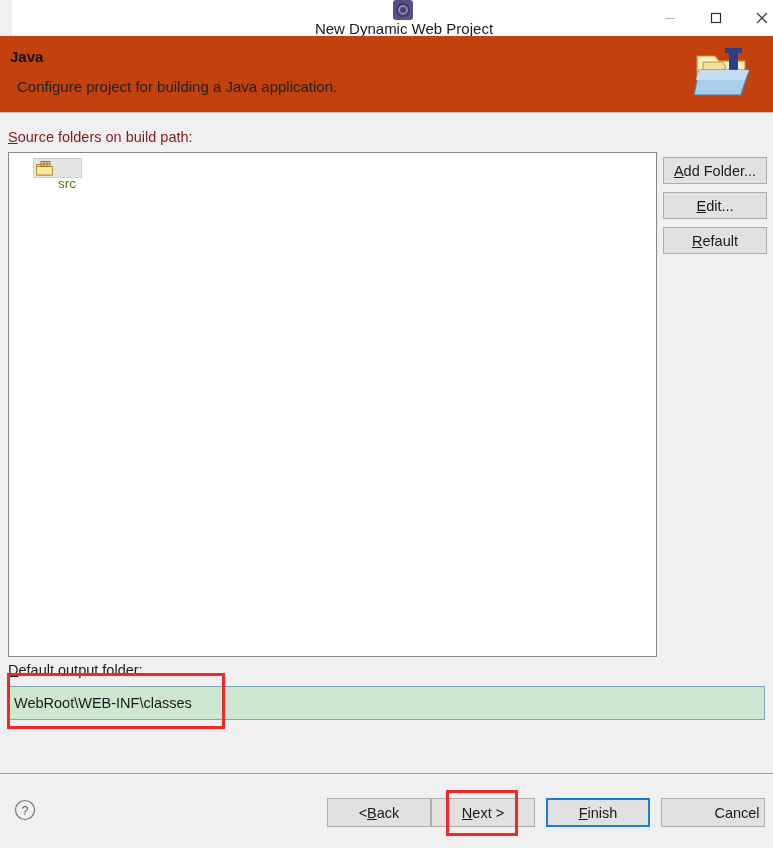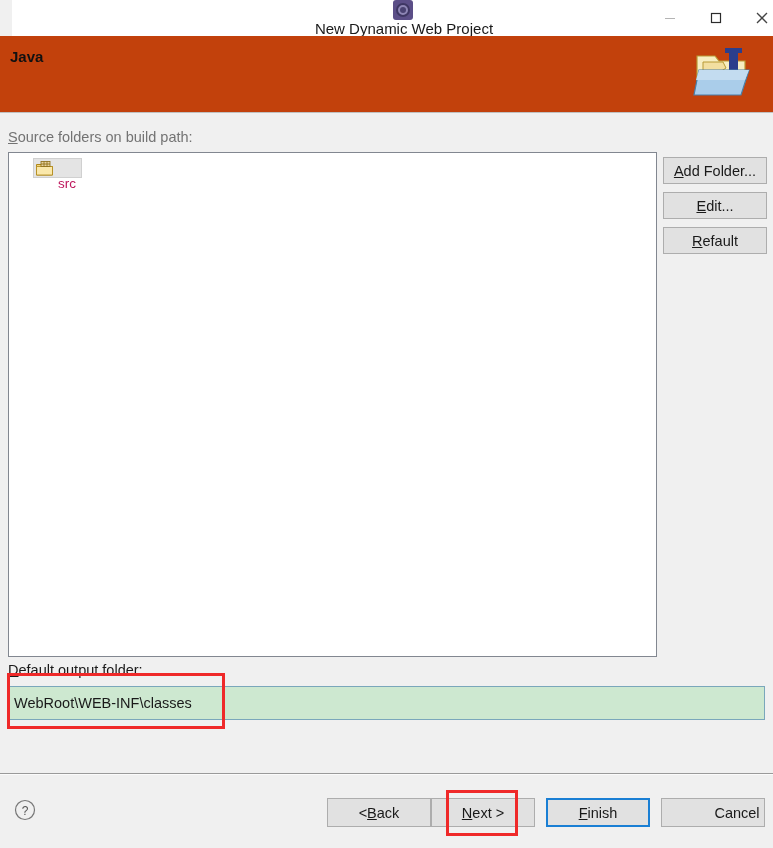--- a/index.html
+++ b/index.html
@@ -105,21 +105,21 @@
     position: absolute;
     right: 18px; top: 6px;
     width: 62px; height: 60px;
   }
 
   
   .lbl-source {
     position: absolute;
     left: 8px; top: 129px;
     font-size: 14.5px;
-    color: #737373;
+    color: #7f1d1d;
   }
   .mn { text-decoration: underline; }
 
   .listbox {
     position: absolute;
     left: 8px; top: 152px;
     width: 649px; height: 505px;
     background: #ffffff;
     border: 1px solid #828790;
     box-sizing: border-box;
@@ -137,21 +137,21 @@
     box-sizing: border-box;
   }
   .pkg-icon {
     width: 17px; height: 15px;
     position: relative;
     flex: none;
     margin-right: 5px;
   }
   .tree-label {
     font-size: 13.5px;
-    color: #be185d;
+    color: #4d7c0f;
     line-height: 1;
     margin-top: 31px;
   }
 
   
   .btn {
     background: #e1e1e1;
     border: 1px solid #adadad;
     box-sizing: border-box;
     font-family: "Liberation Sans", sans-serif;
@@ -252,20 +252,21 @@
         <svg width="14" height="14" viewBox="0 0 14 14" aria-hidden="true">
           <line x1="2" y1="2" x2="12" y2="12" stroke="#444" stroke-width="1.3"></line>
           <line x1="12" y1="2" x2="2" y2="12" stroke="#444" stroke-width="1.3"></line>
         </svg>
       </div>
     </div>
   </div>
 
   <div class="header">
     <div class="header-title">Java</div>
+    <div class="header-desc">Configure project for building a Java application.</div>
     <div class="header-icon">
       <svg width="62" height="60" viewBox="0 0 62 60" aria-hidden="true">
 
         <path d="M4 14 L22 14 L26 19 L52 19 L52 40 L4 40 Z" fill="#f7eec2" stroke="#b79a34" stroke-width="1.2"></path>
 
         <rect x="36" y="6" width="9" height="26" fill="#2b3e8c"></rect>
         <rect x="32" y="6" width="17" height="5" fill="#2b3e8c"></rect>
 
         <path d="M10 20 L30 20 L33 26 L27 30 L10 30 Z" fill="#f2dfa0" stroke="#b79a34" stroke-width="1"></path>
 

